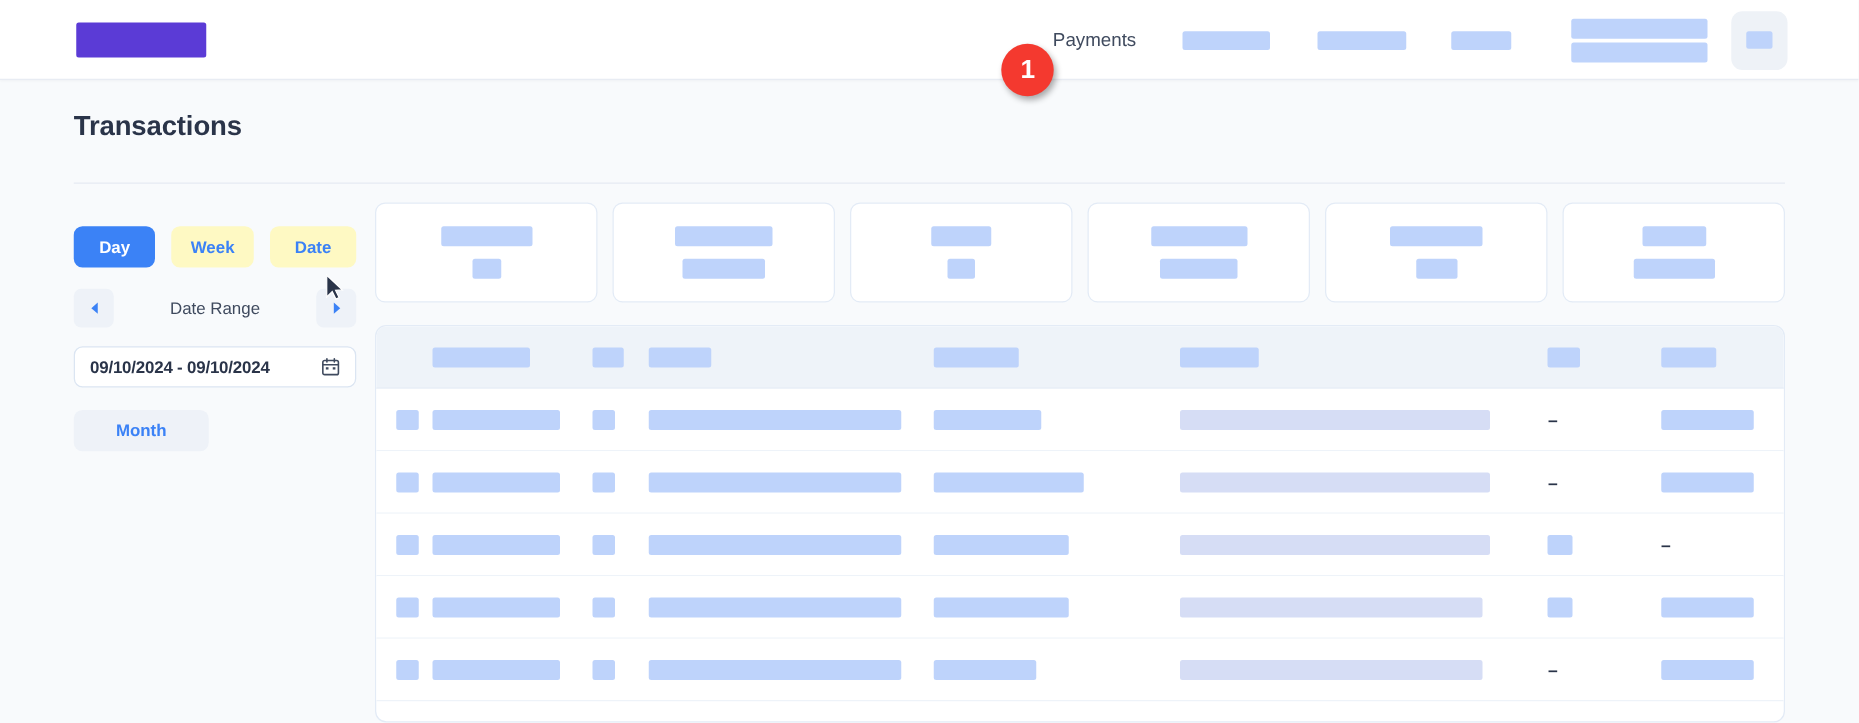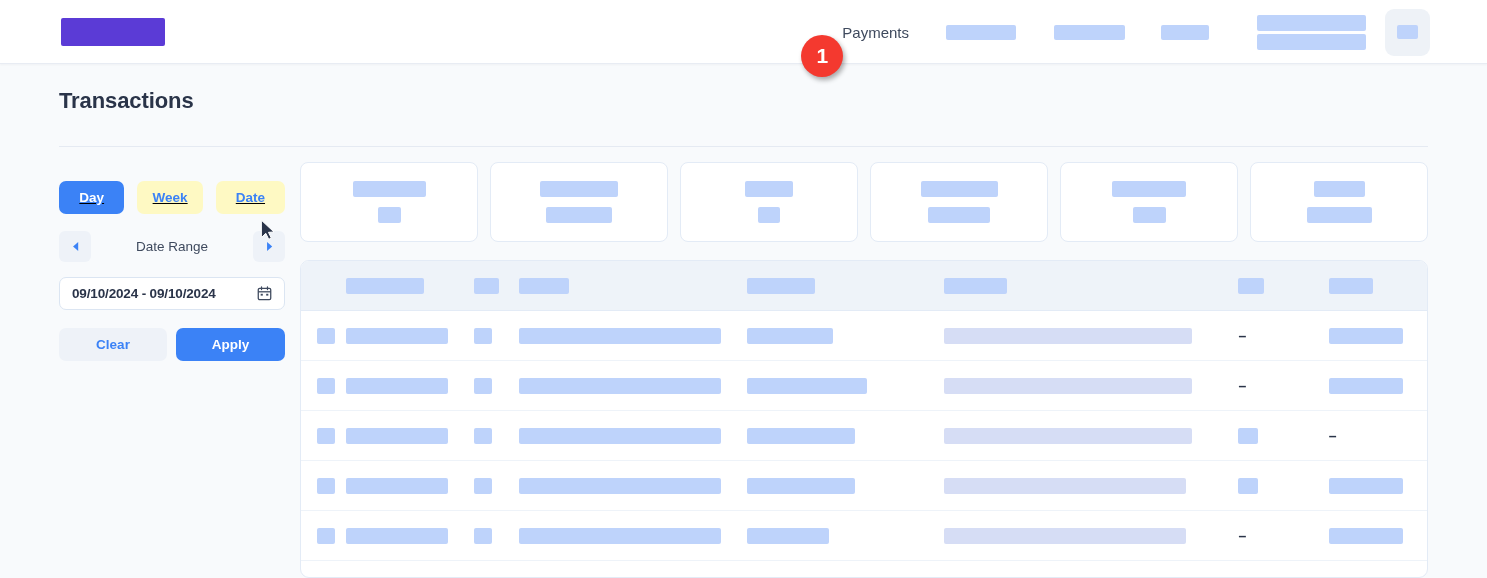--- a/index.html
+++ b/index.html
@@ -172,21 +172,20 @@
   }
   .search-box .search-ico { flex: 0 0 auto; margin-right: 9px; }
   .search-text {
     font-size: 13.5px;
     color: #8b97ab;
   }
   .seg-group {
     margin-top: 16px;
     display: flex;
     gap: 13px;
-    text-decoration: underline;
   }
   .seg {
     height: 33px;
     border-radius: 7px;
     display: flex;
     align-items: center;
     justify-content: center;
     font-size: 13.5px;
     font-weight: 600;
     background: #fef9c3;
@@ -388,22 +387,21 @@
     <svg width="17" height="17" viewBox="0 0 24 24" fill="none">
       <rect x="3.2" y="4.8" width="17.6" height="16" rx="2" stroke="#3f4a5e" stroke-width="1.8"></rect>
       <path d="M3.2 9.6h17.6" stroke="#3f4a5e" stroke-width="1.8"></path>
       <path d="M7.8 2.8v3.6M16.2 2.8v3.6" stroke="#3f4a5e" stroke-width="1.8" stroke-linecap="round"></path>
       <rect x="6.6" y="12.4" width="3" height="2.6" fill="#3f4a5e"></rect>
       <rect x="14.4" y="12.4" width="3" height="2.6" fill="#3f4a5e"></rect>
     </svg>
   </div>
 
   <div class="action-row">
-    <div class="btn-clear">Clear</div>
-    <div class="btn-apply">Apply</div>
+    <div class="btn-clear">Month</div>
   </div>
 </div>
 
 <svg class="cursor-arrow" viewBox="0 0 12 18">
   <path d="M1 1 L1 15.2 L4.6 11.7 L7 16.6 L9.1 15.6 L6.8 10.9 L11.3 10.6 Z" fill="#2a3449" stroke="#ffffff" stroke-width="0.8"></path>
 </svg>
 
 <div class="stat-cards">
     <div class="stat-card">
       <span class="sk" style="width: 73px; height: 16px;"></span>

